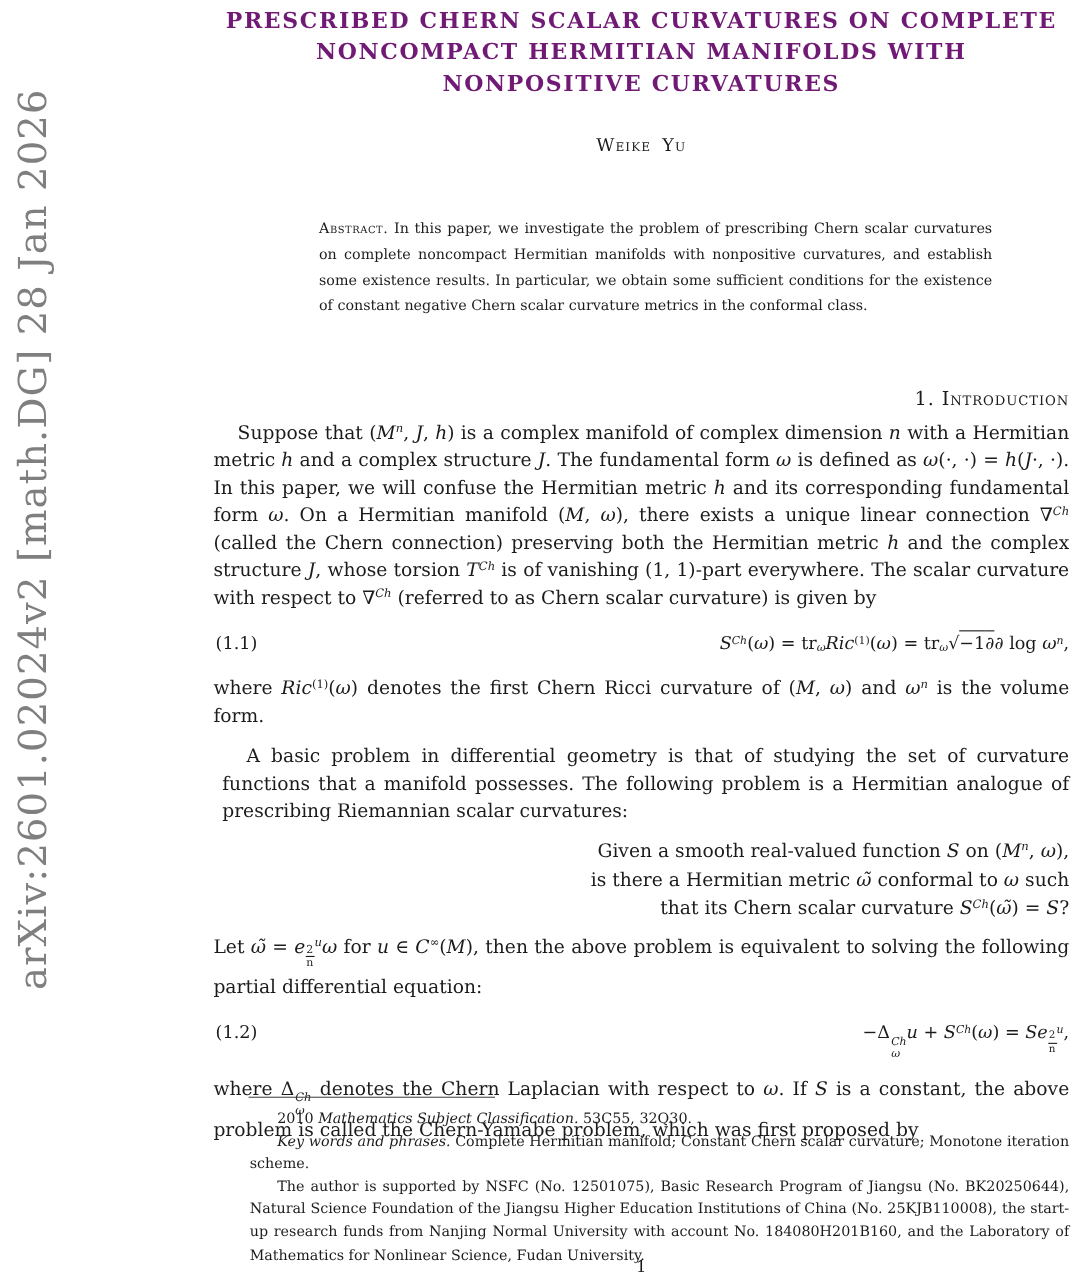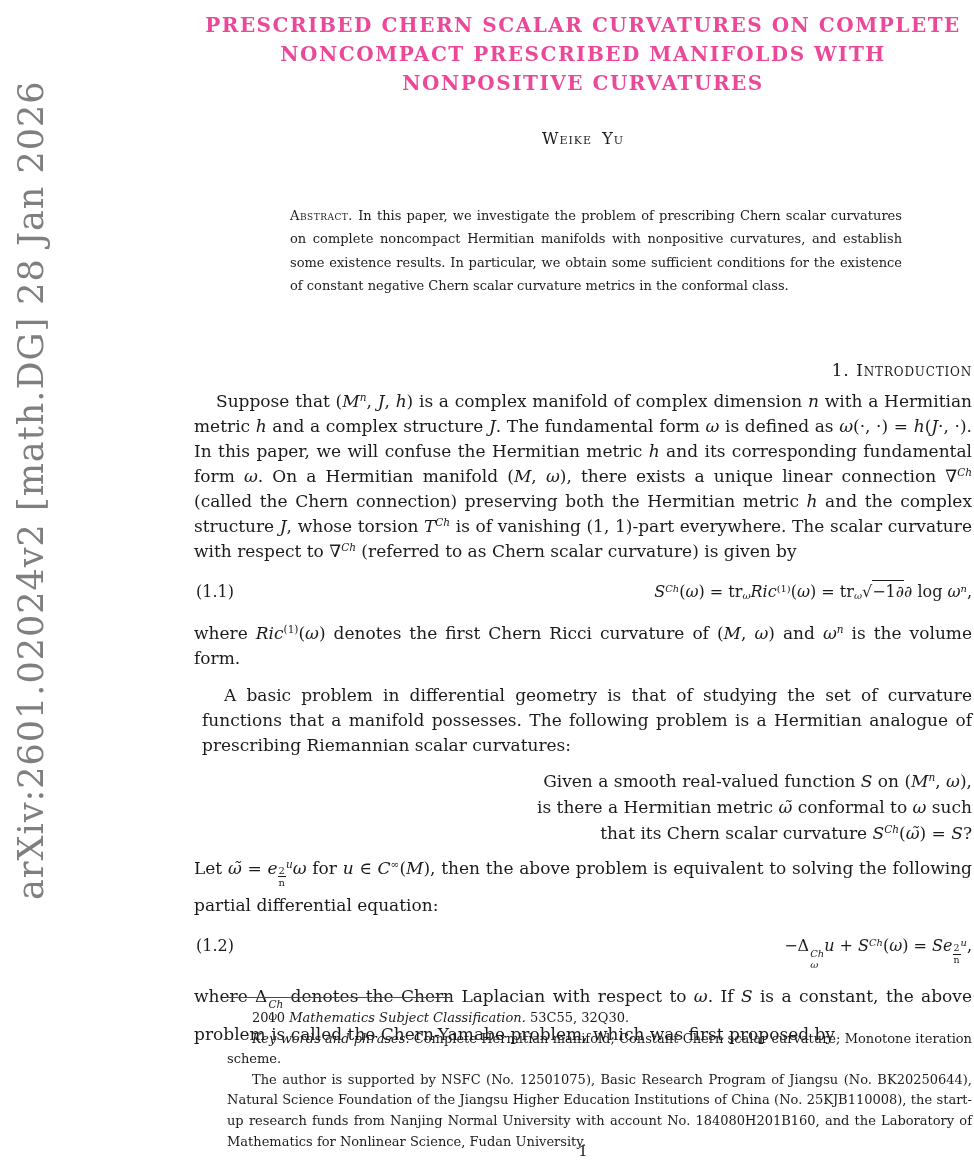--- a/index.html
+++ b/index.html
@@ -21,27 +21,27 @@
     color:#7f7f7f;
     font-size:35px;
     letter-spacing:1px;
     white-space:nowrap;
   }
   .page-body{
     position:absolute; left:194px; top:0;
     width:778px;
   }
   .title{
-    margin-top:11px;
+    margin-top:4px;
     text-align:center;
     font-weight:bold;
     font-size:20px;
     line-height:29px;
     letter-spacing:1.5px;
-    color:#ec4899;
+    color:#701a75;
   }
   .author{
     margin-top:31px;
     text-align:center;
     font-variant:small-caps;
     font-size:16px;
     letter-spacing:1px;
     word-spacing:4px;
   }
   .abstract{
@@ -140,21 +140,21 @@
 </style>
 </head>
 <body>
 
 <div class="arxiv">arXiv:2601.02024v2 [math.DG] 28 Jan 2026</div>
 
 <div class="page-body">
 
   <div class="title">
     <div>PRESCRIBED CHERN SCALAR CURVATURES ON COMPLETE</div>
-    <div>NONCOMPACT PRESCRIBED MANIFOLDS WITH</div>
+    <div>NONCOMPACT HERMITIAN MANIFOLDS WITH</div>
     <div>NONPOSITIVE CURVATURES</div>
   </div>
 
   <div class="author">Weike Yu</div>
 
   <p class="abstract"><span class="abs-label">Abstract.</span> <span>In this paper, we investigate the problem of prescribing Chern scalar curvatures on complete noncompact Hermitian manifolds with nonpositive curvatures, and establish some existence results. In particular, we obtain some sufficient conditions for the existence of constant negative Chern scalar curvature metrics in the conformal class.</span></p>
 
   <div class="sec-heading">1. Introduction</div>
 
   <p class="para indent mt9">Suppose that (<i>M</i><sup><i>n</i></sup>, <i>J</i>, <i>h</i>) is a complex manifold of complex dimension <i>n</i> with a Hermitian metric <i>h</i> and a complex structure <i>J</i>. The fundamental form <i>ω</i> is defined as <i>ω</i>(·, ·) = <i>h</i>(<i>J</i>·, ·). In this paper, we will confuse the Hermitian metric <i>h</i> and its corresponding fundamental form <i>ω</i>. On a Hermitian manifold (<i>M</i>, <i>ω</i>), there exists a unique linear connection ∇<sup><i>Ch</i></sup> (called the Chern connection) preserving both the Hermitian metric <i>h</i> and the complex structure <i>J</i>, whose torsion <i>T</i><sup><i>Ch</i></sup> is of vanishing (1, 1)-part everywhere. The scalar curvature with respect to ∇<sup><i>Ch</i></sup> (referred to as Chern scalar curvature) is given by</p>

